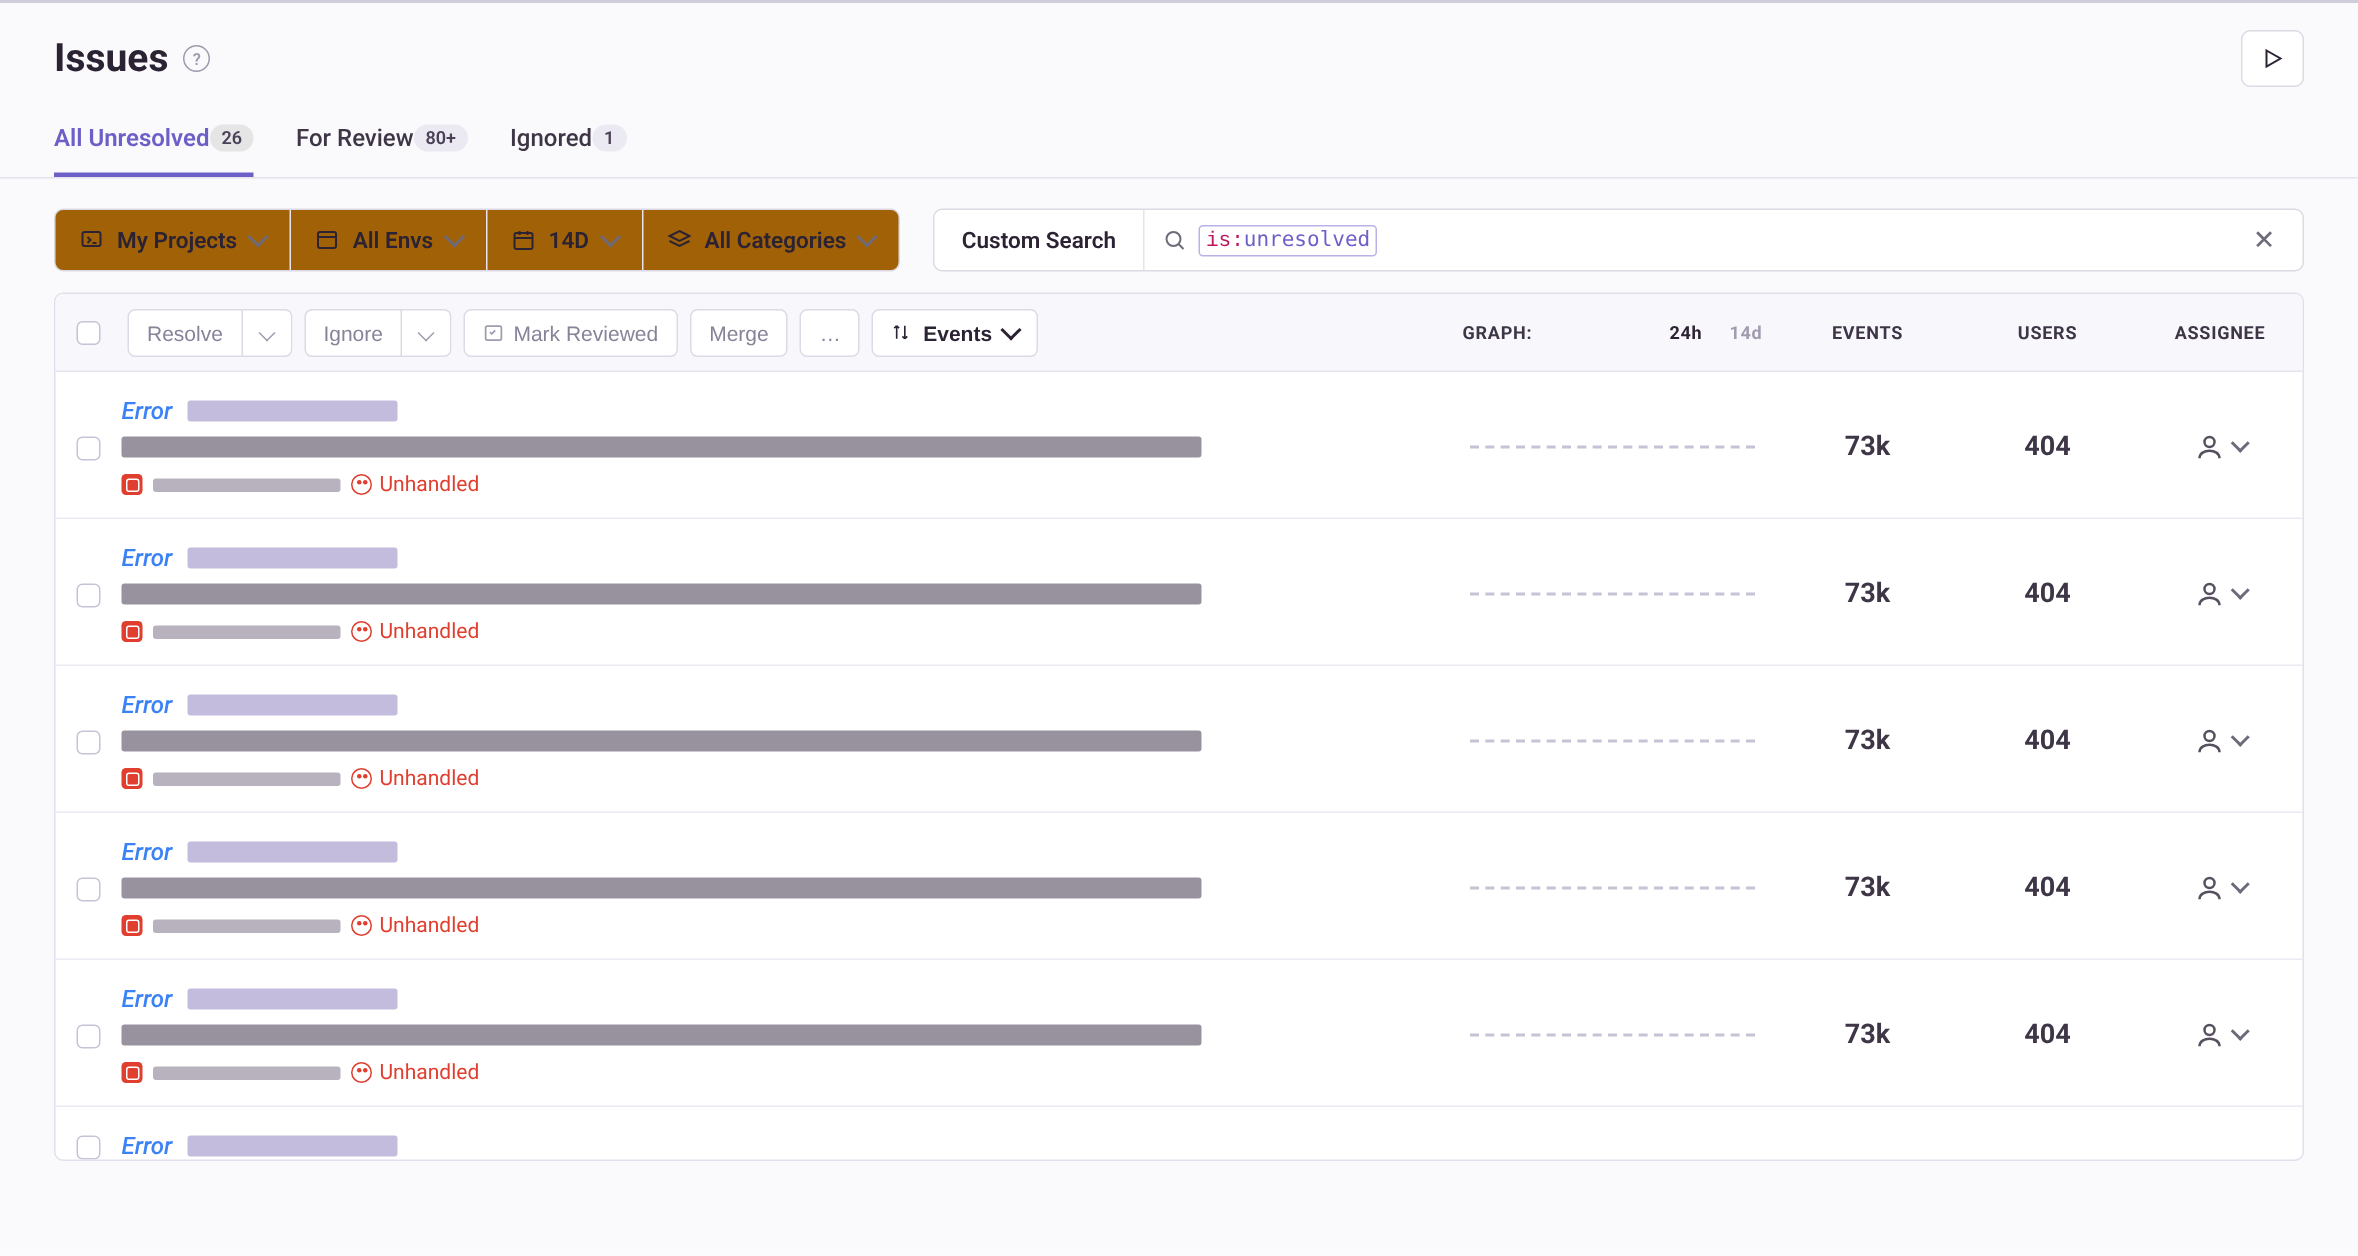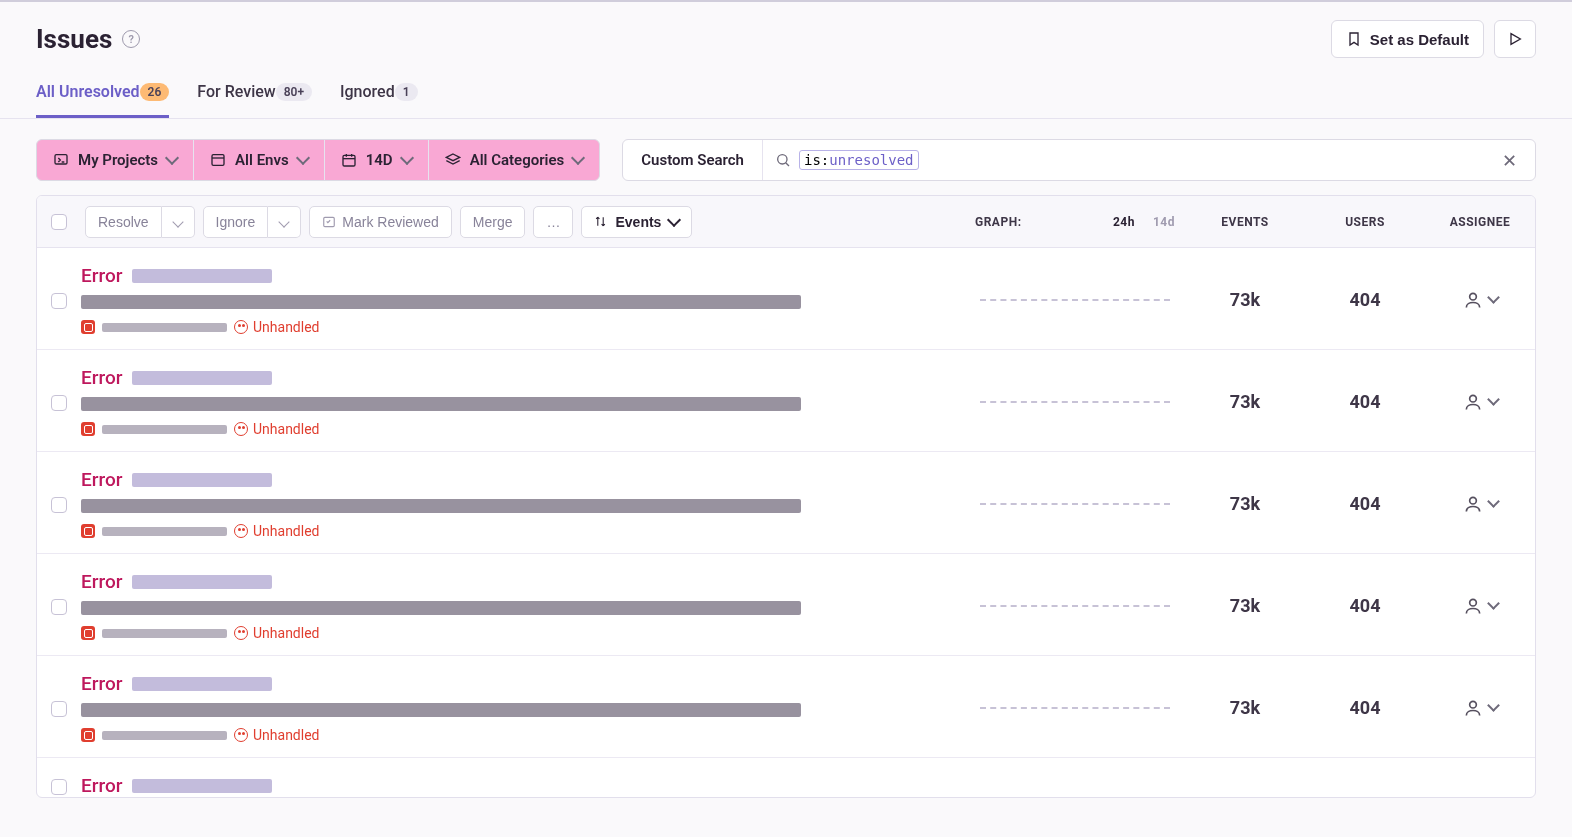--- a/index.html
+++ b/index.html
@@ -46,30 +46,30 @@
     padding-bottom: 14px;
     font-size: 16px; font-weight: 500; color: #3e3647;
     border-bottom: 3px solid transparent;
     cursor: pointer;
   }
   .tab.active { color: #6c5fc7; border-bottom-color: #6c5fc7; font-weight: 600; }
   .badge {
     background: #ebe9f1; color: #4a4158; border-radius: 10px;
     font-size: 12px; font-weight: 600; padding: 2px 8px; min-width: 22px; text-align:center;
   }
-  .tab.active .badge { background: #fdba74; color: #4a4158; }
+  .tab.active .badge { background: #e5e5e5; color: #4a4158; }
 
   
   .filter-bar {
     display: flex; align-items: stretch; gap: 22px;
     padding: 20px 36px 14px 36px;
   }
   .seg-group {
     display: flex; align-items: stretch;
-    border: 1px solid #dcdae4; border-radius: 6px; background: #f9a8d4;
+    border: 1px solid #dcdae4; border-radius: 6px; background: #a16207;
     height: 42px;
   }
   .seg {
     display: flex; align-items: center; gap: 9px;
     padding: 0 16px; font-size: 15px; font-weight: 600; color: #2b2233;
     cursor: pointer; white-space: nowrap;
   }
   .seg + .seg { border-left: 1px solid #e6e3ef; }
   .chev { width: 10px; height: 10px; border-right: 2px solid #6e6a7a; border-bottom: 2px solid #6e6a7a; transform: rotate(45deg); margin-top: -4px; }
   .icon-svg { width: 16px; height: 16px; flex-shrink:0; }
@@ -85,21 +85,21 @@
     font-size: 14px; color: #3e3647; background: transparent;
   }
   .query-token {
     font-family: ui-monospace, Menlo, Consolas, monospace;
     font-size: 14px;
     border: 1px solid #b8b2e8;
     border-radius: 3px;
     padding: 1px 4px;
     background: #fff;
   }
-  .query-token .qk { color: #000000; }
+  .query-token .qk { color: #be185d; font-family: Liberation Mono, monospace; }
   .query-token .qv { color: #6c5fc7; }
   .clear-x { color:#6e6a7a; font-size:18px; padding:0 6px; cursor:pointer; }
 
   
   .table {
     margin: 0 36px 40px 36px;
     border: 1px solid #e2dfec; border-radius: 6px; background:#fff; overflow:hidden;
   }
   .thead {
     display: grid;
@@ -139,21 +139,21 @@
     display:grid;
     grid-template-columns: 44px 1fr 220px 120px 120px 110px;
     align-items:center;
     border-bottom: 1px solid #ece9f3;
     padding: 16px 0 14px 0;
     position: relative;
   }
   .issue-check { display:flex; align-items:flex-start; justify-content:center; padding-top:2px;}
   .issue-main { padding-right: 20px; }
   .line1 { display:flex; align-items:center; gap:10px; }
-  .err-label { color:#be185d; font-size:19px; font-weight:500; }
+  .err-label { color:#3b82f6; font-size:16px; font-weight:500;font-style:italic; }
   .redact-sm { height:14px; width:140px; background:#c3bcdc; border-radius:2px; }
   .line3 { display:flex; align-items:center; gap:7px; margin-top:10px; }
   .proj-icon { width:14px; height:14px; background:#e03e2f; border-radius:3px; display:flex; align-items:center; justify-content:center;}
   .proj-icon::after{content:""; width:7px;height:7px;border:1.5px solid #fff; border-radius:2px;}
   .redact-xs { height:9px; width:125px; background:#b7b2be; border-radius:2px; }
   .unhandled { display:flex; align-items:center; gap:5px; color:#e03e2f; font-size:14px; }
   .skull {
     width:14px; height:14px; border:1.5px solid #e03e2f; border-radius:50%;
     position:relative;
   }
@@ -180,26 +180,20 @@
 
 <div class="top-border"></div>
 <div class="page">
 
   <div class="header-row">
     <div class="title-group">
       <h1 class="page-title">Issues</h1>
       <span class="help-icon">?</span>
     </div>
     <div class="header-actions">
-      <button class="btn">
-        <svg class="icon-svg" viewBox="0 0 24 24" fill="none" stroke="#2b2233" stroke-width="2">
-            <path d="M6 3h12v18l-6-4-6 4V3z"></path>
-          </svg>
-        <span>Set as Default</span>
-      </button>
       <button class="btn btn-icon-only">
         <svg class="icon-svg" viewBox="0 0 24 24" fill="none" stroke="#2b2233" stroke-width="2">
             <polygon points="6,4 20,12 6,20"></polygon>
           </svg>
       </button>
     </div>
   </div>
 
   <div class="tabs-row" id="tabs-row">
       <div class="tab active">

